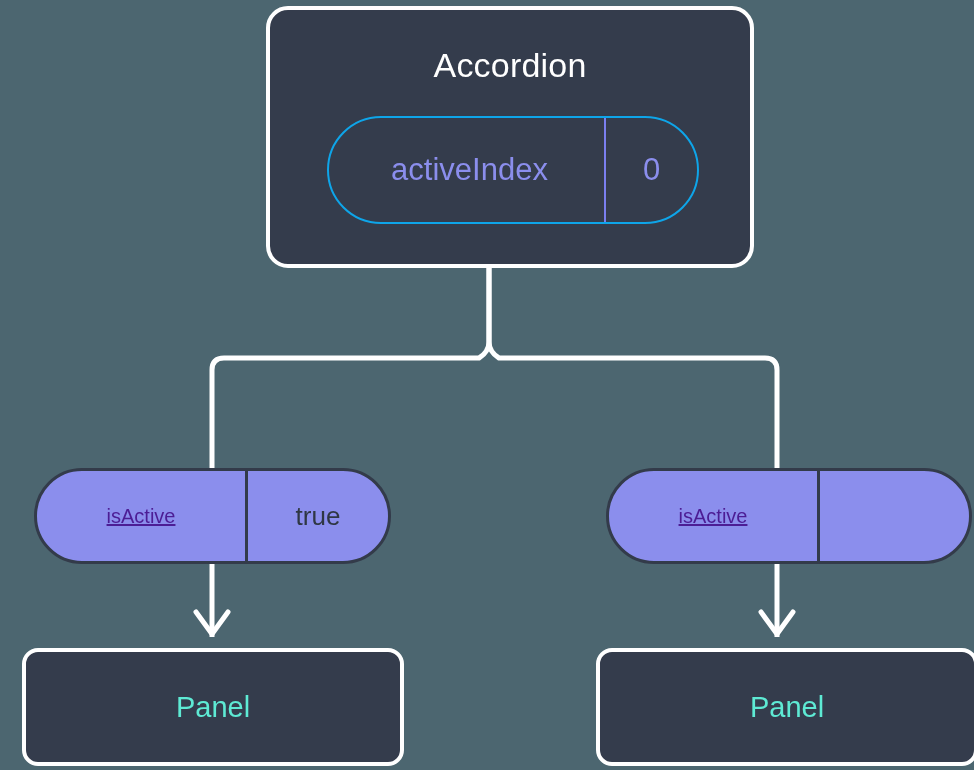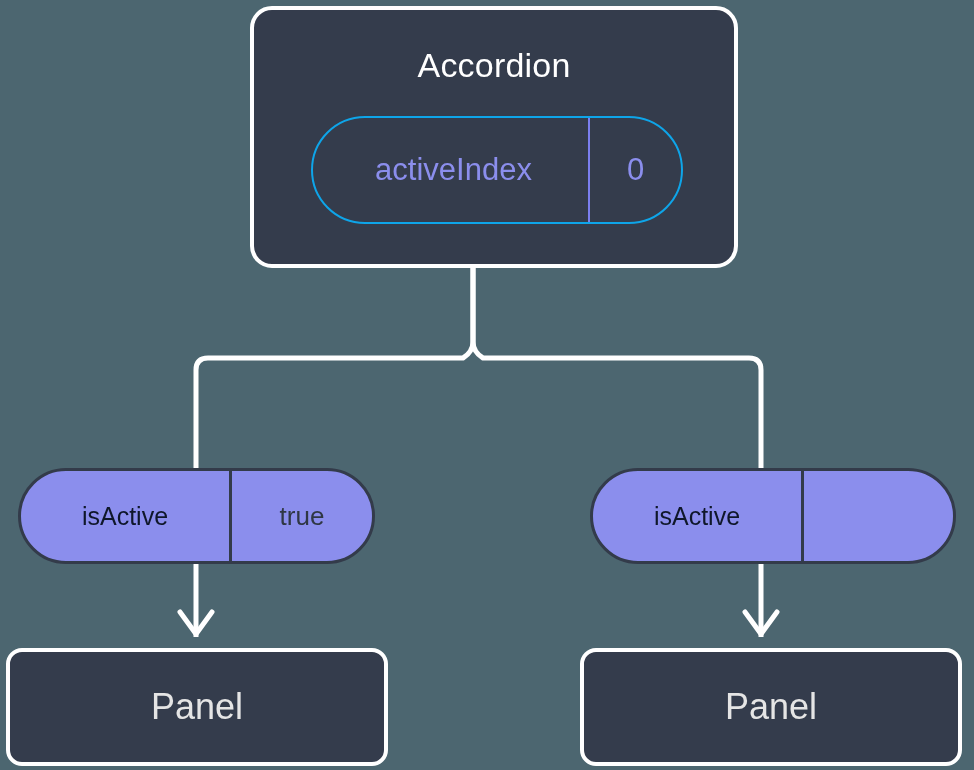--- a/index.html
+++ b/index.html
@@ -13,20 +13,21 @@
     font-family: "Liberation Sans", sans-serif;
     overflow: hidden;
     position: relative;
   }
 
   #stage {
     position: absolute;
     inset: 0;
     width: 775px;
     height: 770px;
+    margin-left: 16px;
   }
 
   
   #connectors {
     position: absolute;
     left: 0;
     top: 0;
     width: 974px;
     height: 770px;
     pointer-events: none;
@@ -110,23 +111,24 @@
     background: #8b8eed;
     border: 3px solid #333b4a;
     border-radius: 48px;
     box-sizing: border-box;
     display: flex;
     align-items: stretch;
     overflow: hidden;
   }
 
   .prop-pill .pill-key {
-    color: #0f172a;
-    font-size: 25px;
+    color: #4c1d95;
+    font-size: 20px;
     border-right: 3px solid #333b4a;
+    text-decoration: underline;
   }
 
   .prop-pill .pill-val {
     color: #2f3744;
     font-size: 26px;
   }
 
   #prop-pill-left {
     left: 18px;
     top: 468px;
@@ -162,22 +164,22 @@
     width: 382px;
   }
 
   #panel-right {
     left: 580px;
     top: 648px;
     width: 382px;
   }
 
   .panel-label {
-    color: #e5e5e5;
-    font-size: 36px;
+    color: #5eead4;
+    font-size: 29px;
     font-weight: 400;
     white-space: nowrap;
   }
 </style>
 </head>
 <body>
 
 <div id="stage">
 
   <svg id="connectors" viewBox="0 0 974 770" width="974" height="770" aria-hidden="true">

